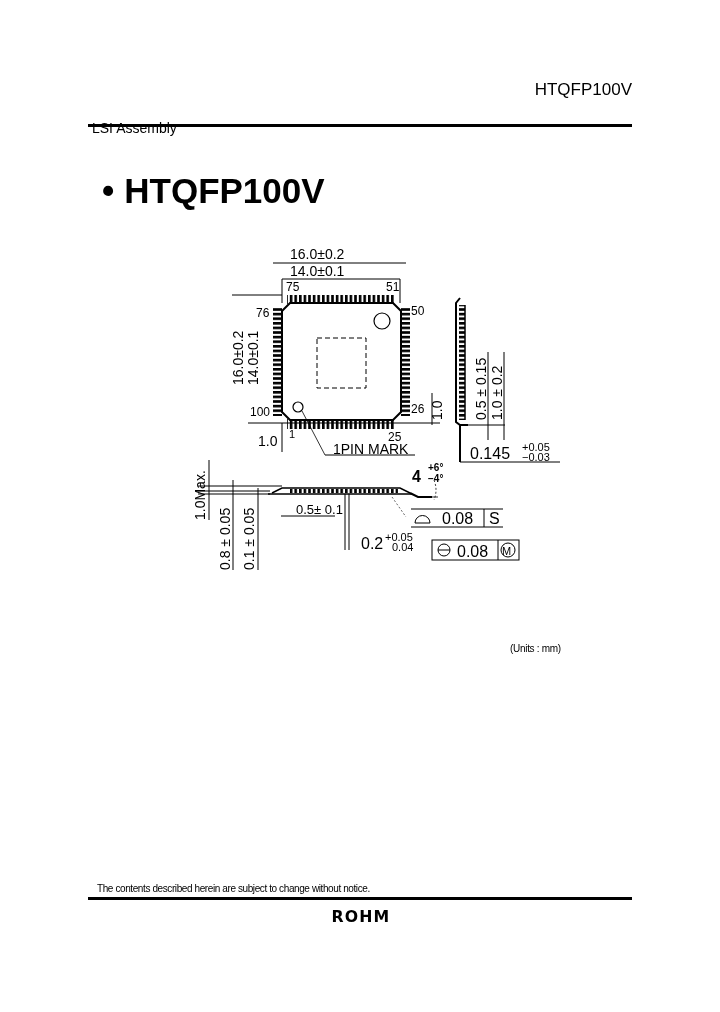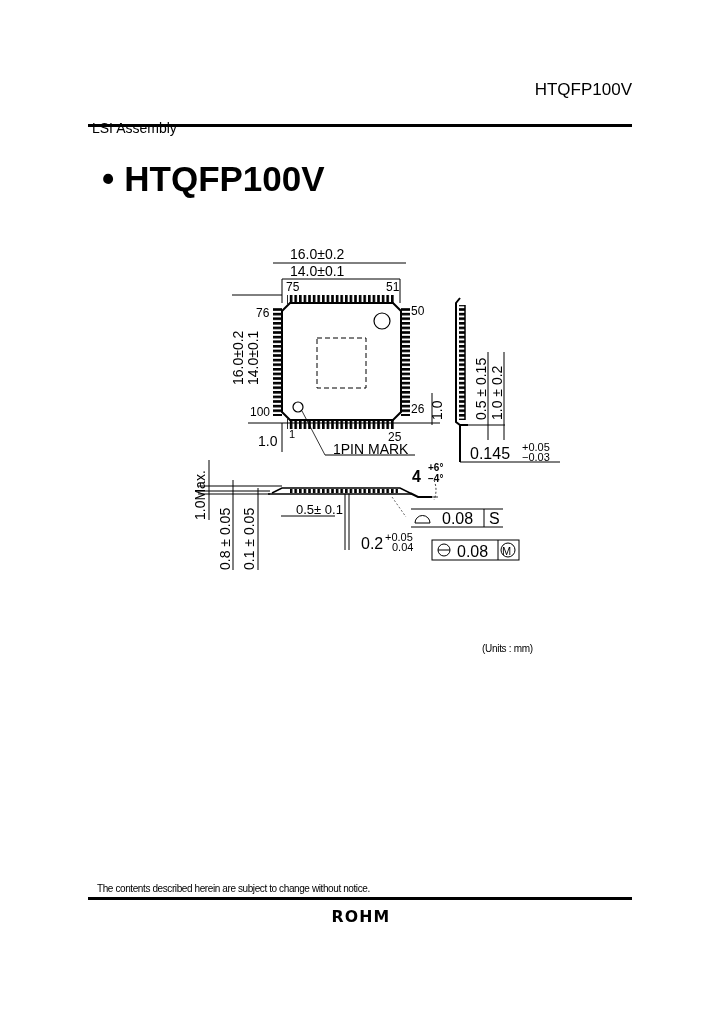--- a/index.html
+++ b/index.html
@@ -1,23 +1,23 @@
 <!DOCTYPE html>
 <html><head>
 <meta charset="utf-8">
 <style>
   html, body { margin: 0; padding: 0; background: #ffffff; }
   body { width: 720px; height: 1012px; position: relative; overflow: hidden; font-family: "Liberation Sans", sans-serif; color: #000; }
   .abs { position: absolute; }
   .hdr-left { left: 92px; top: 120px; font-size: 14px; }
   .hdr-right { right: 88px; top: 80px; font-size: 17px; }
   .hdr-rule { left: 88px; top: 124px; width: 544px; height: 3px; background: #000; }
-  .title { left: 102px; top: 159px; font-size: 35px; font-weight: bold; letter-spacing: 0px; }
+  .title { left: 102px; top: 171px; font-size: 35px; font-weight: bold; letter-spacing: 0px; }
   .title .bullet { display: inline-block; margin-right: 10px; }
-  .units { left: 482px; top: 643px; font-size: 10px; letter-spacing: -0.3px; }
+  .units { left: 510px; top: 643px; font-size: 10px; letter-spacing: -0.3px; }
   .notice { left: 97px; top: 883px; font-size: 10px; letter-spacing: -0.4px; }
   .ftr-rule { left: 88px; top: 897px; width: 544px; height: 3px; background: #000; }
   .logo { left: 333px; top: 908px; font-size: 15px; font-weight: bold; font-family: "DejaVu Sans", sans-serif; letter-spacing: 1px; transform: scaleX(1.05); }
   svg.drawing { position: absolute; left: 0; top: 0; }
   svg text { font-family: "Liberation Sans", sans-serif; fill: #000; }
 </style>
 </head>
 <body>
 
 <div class="abs hdr-right">HTQFP100V</div>

